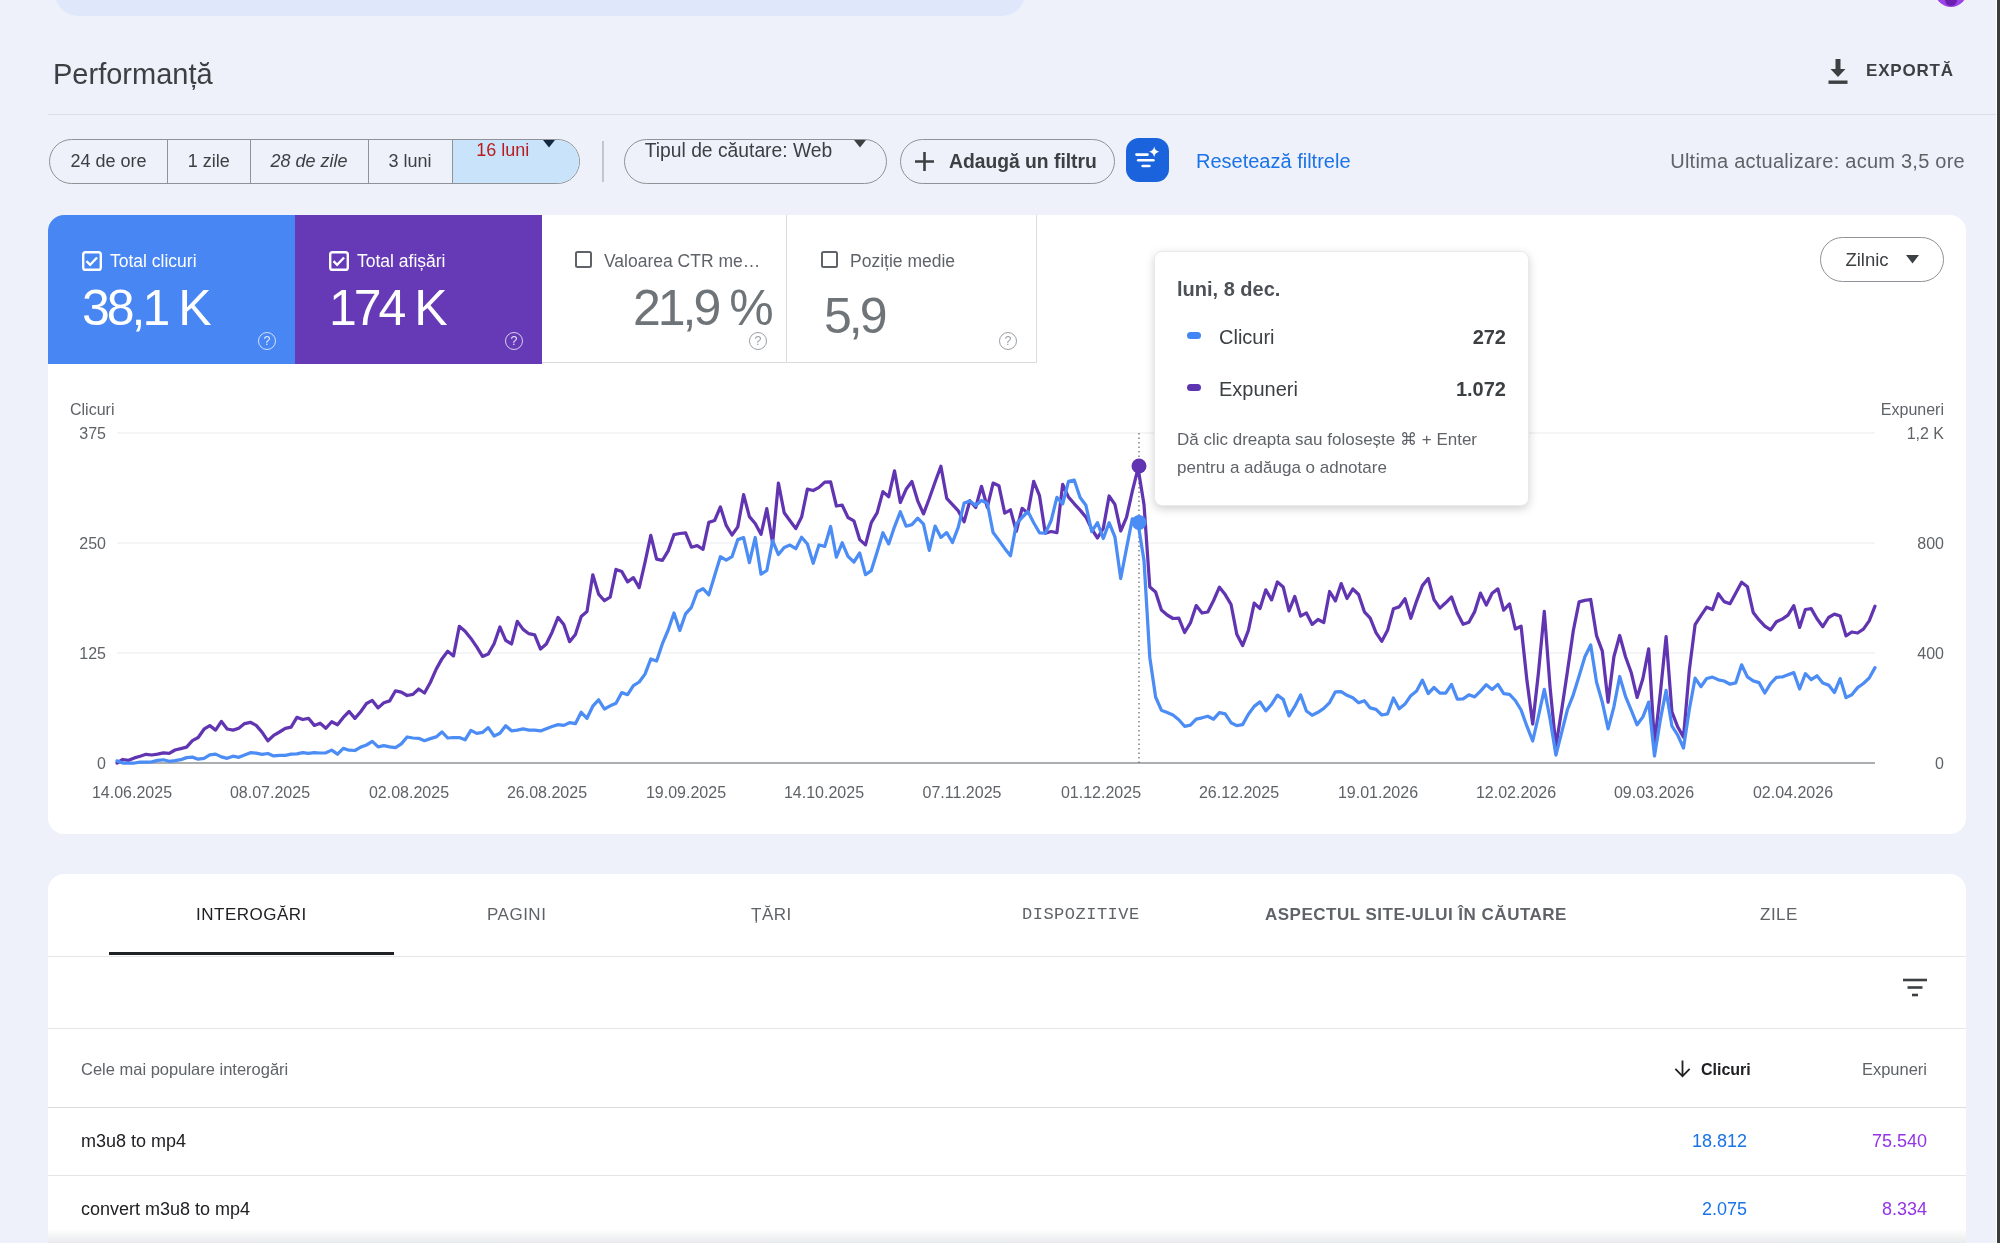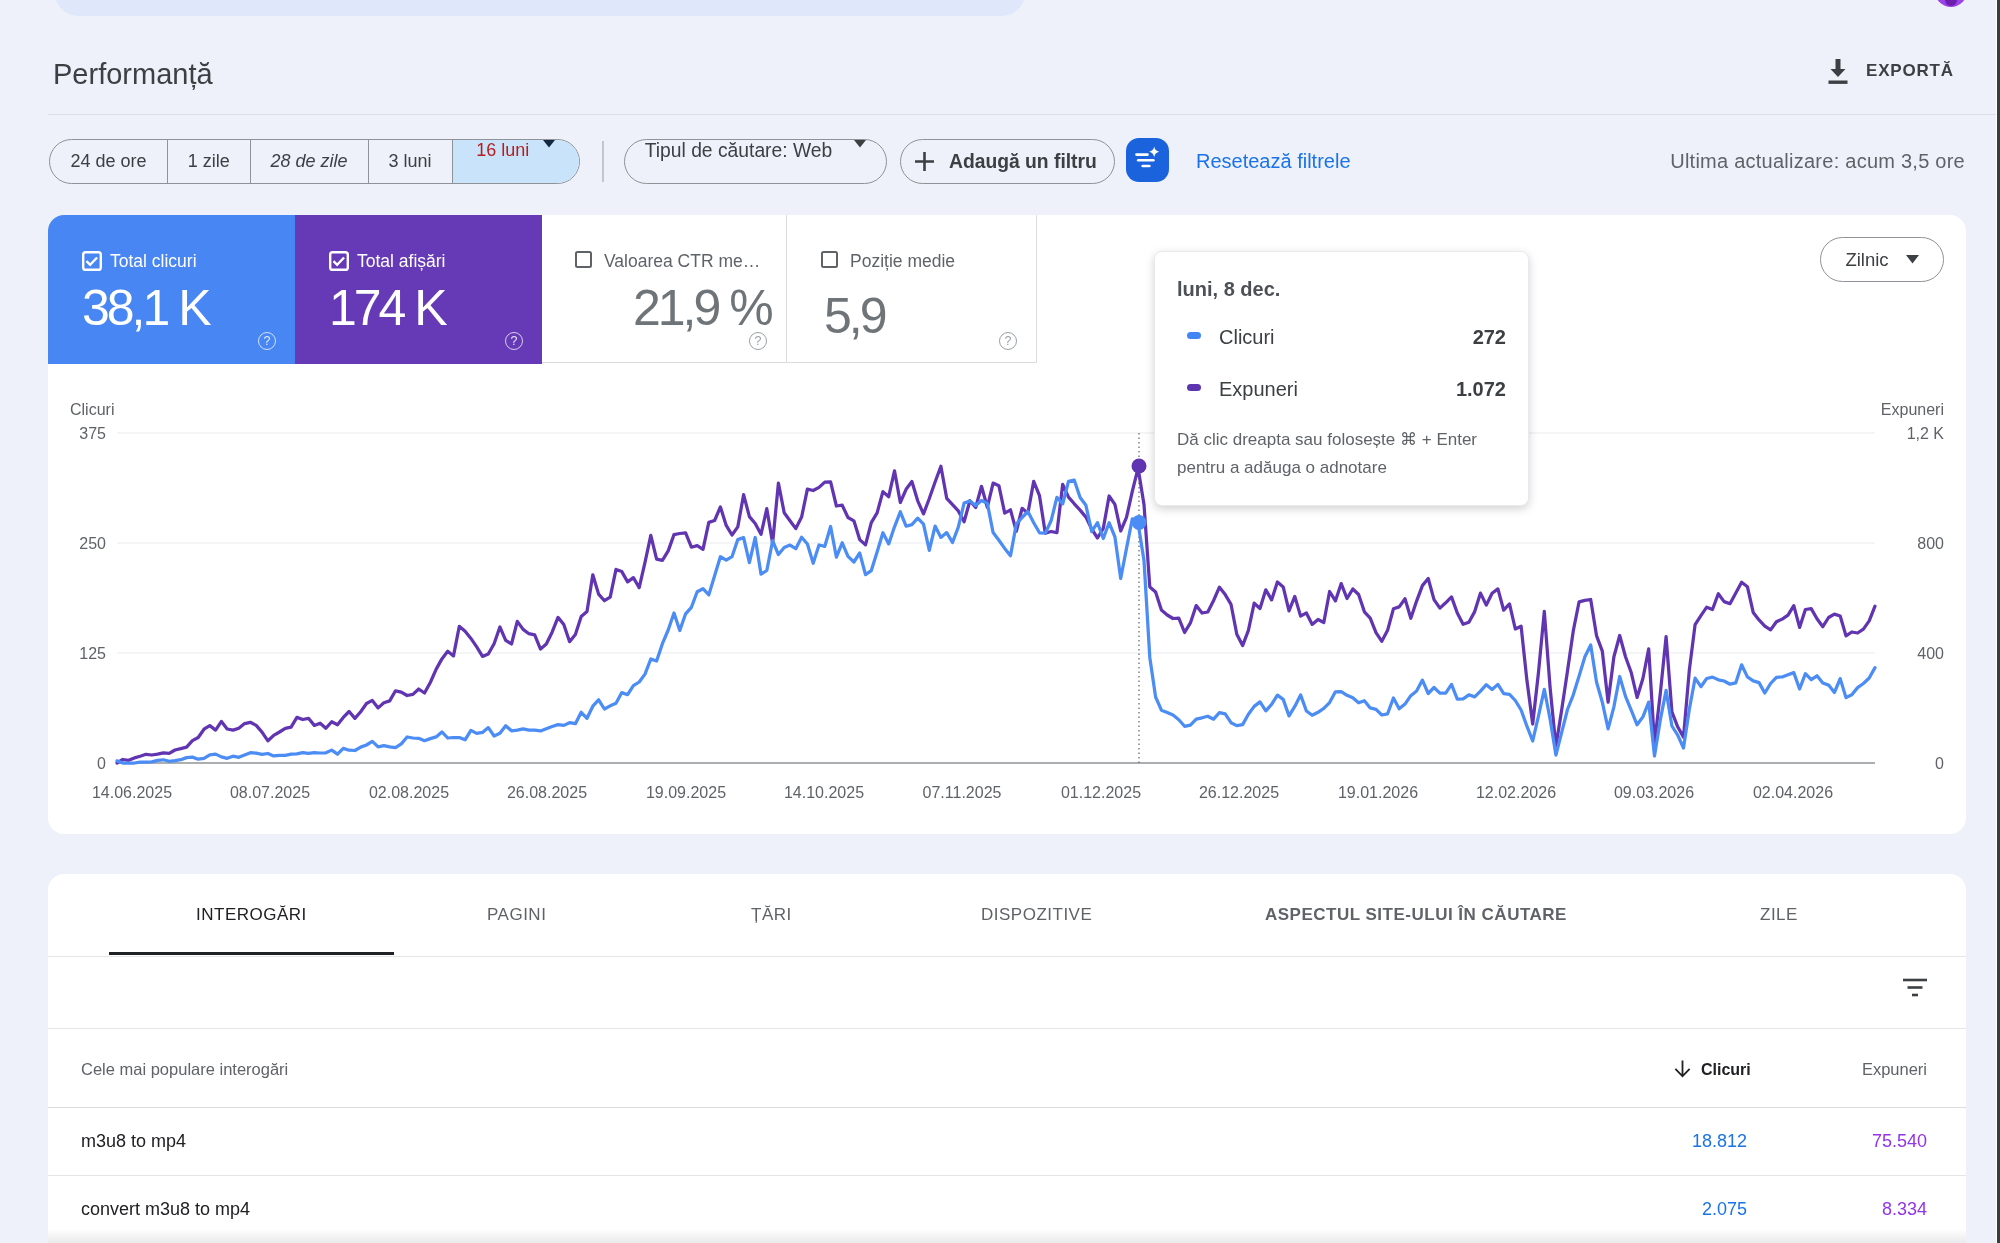--- a/index.html
+++ b/index.html
@@ -147,21 +147,21 @@
 <div class="abs" style="left:1187px;top:384px;width:14px;height:7px;border-radius:4px;background:#5e35b1;"></div>
 <div class="abs" style="left:1219px;top:378px;font-size:20px;color:#3c4043;">Expuneri</div>
 <div class="abs" style="left:1355px;top:378px;width:151px;text-align:right;font-size:20px;font-weight:600;color:#3c4043;">1.072</div>
 <div class="abs" style="left:1177px;top:426px;font-size:17px;color:#5f6368;line-height:27.5px;">Dă clic dreapta sau folosește ⌘ + Enter<br>pentru a adăuga o adnotare</div>
 
 <div class="abs" style="left:48px;top:874px;width:1918px;height:369px;background:#fff;border-radius:16px 16px 0 0;"></div>
 
 <div class="abs" style="left:196px;top:905px;font-size:17px;font-weight:500;letter-spacing:.5px;color:#202124;">INTEROGĂRI</div>
 <div class="abs" style="left:487px;top:905px;font-size:17px;font-weight:500;letter-spacing:.5px;color:#5f6368;">PAGINI</div>
 <div class="abs" style="left:751px;top:905px;font-size:17px;font-weight:500;letter-spacing:.5px;color:#5f6368;">ȚĂRI</div>
-<div class="abs" style="left:981px;top:905px;font-size:17px;font-weight:500;letter-spacing:.5px;color:#5f6368;">DISPOZITIVE</div>
+<div class="abs" style="left:1022px;top:905px;font-size:17px;font-weight:500;letter-spacing:.5px;color:#5f6368;font-family:Liberation Mono, monospace;">DISPOZITIVE</div>
 <div class="abs" style="left:1265px;top:905px;font-size:17px;font-weight:700;letter-spacing:.5px;color:#5f6368;">ASPECTUL SITE-ULUI ÎN CĂUTARE</div>
 <div class="abs" style="left:1760px;top:905px;font-size:17px;font-weight:500;letter-spacing:.5px;color:#5f6368;">ZILE</div>
 <div class="abs" style="left:109px;top:952px;width:285px;height:3px;background:#202124;"></div>
 <div class="abs" style="left:48px;top:956px;width:1918px;height:1px;background:#e4e6e8;"></div>
 
 <svg class="abs" style="left:1903px;top:978px;" width="24" height="20" viewBox="0 0 24 20">
   <g stroke="#3c4043" stroke-width="2.6">
     <line x1="0" y1="2" x2="24" y2="2"></line>
     <line x1="4.5" y1="9.5" x2="19.5" y2="9.5"></line>
     <line x1="9" y1="17" x2="15" y2="17"></line>

